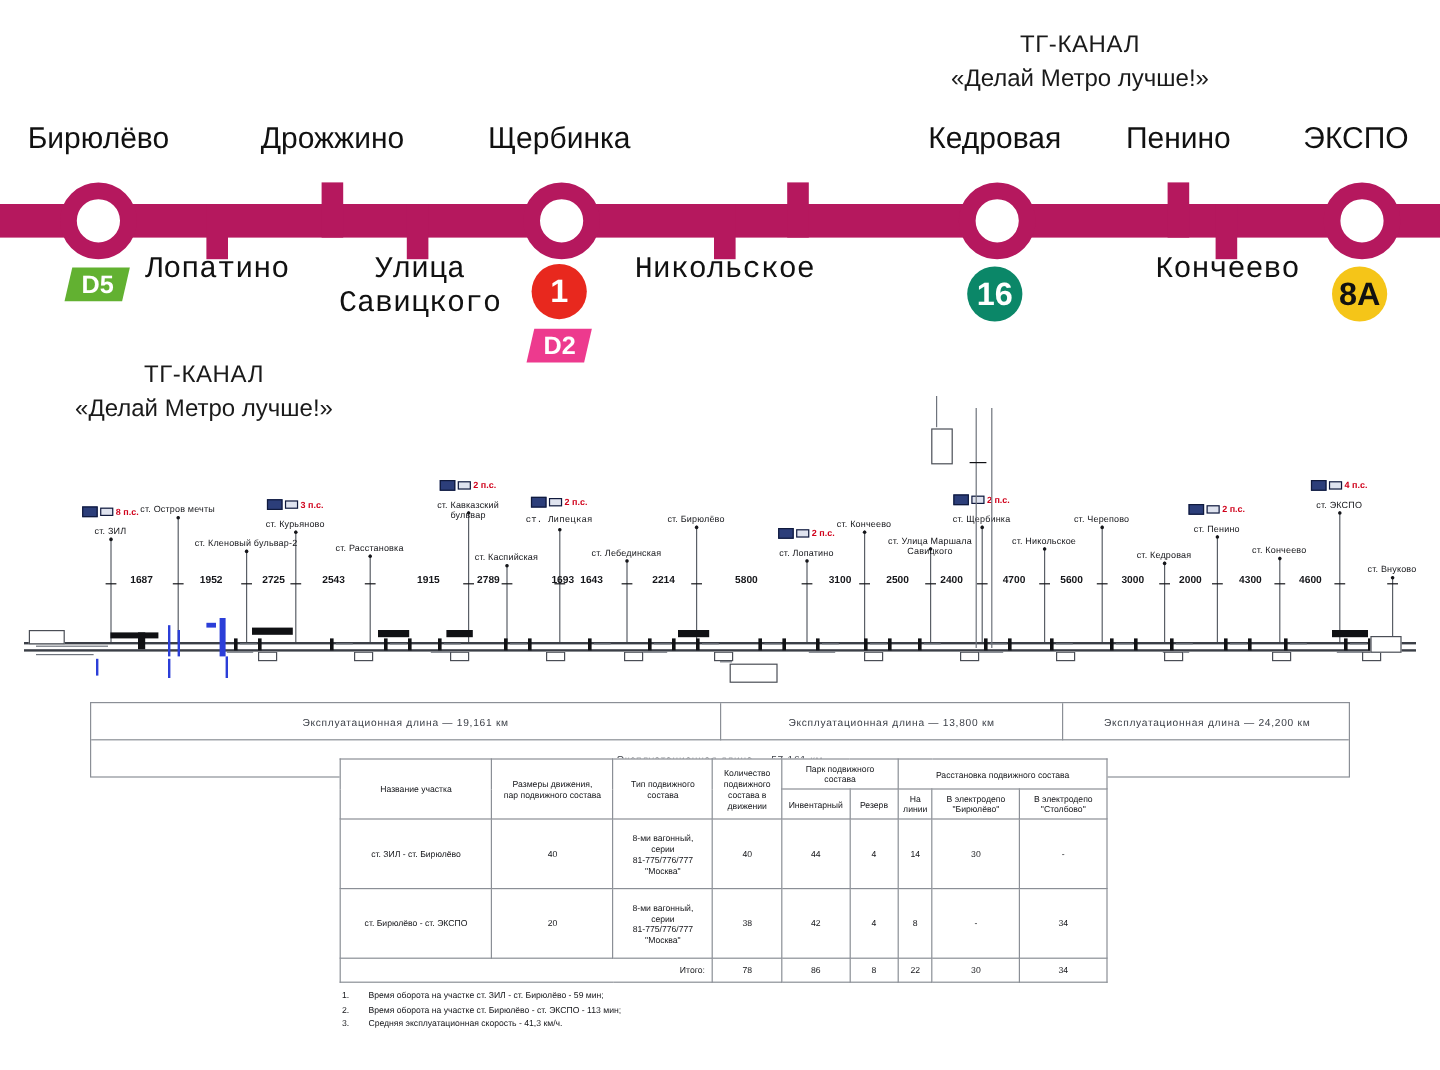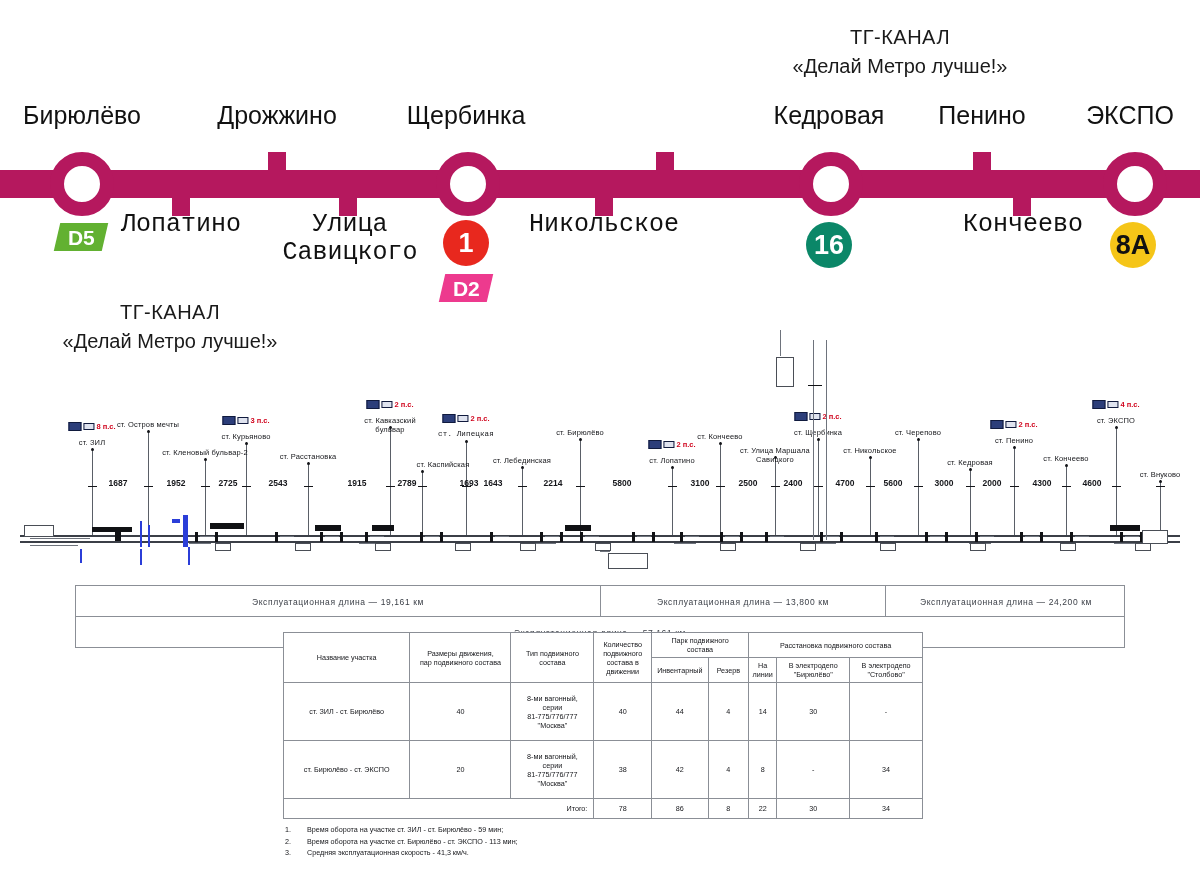--- a/index.html
+++ b/index.html
@@ -254,21 +254,21 @@
       <div class="sv-cross" style="left: 1156px; top: 166px;"></div>
     </div>
 
   <div id="sch-names">
       <div class="sname" style="left: 92px; top: 118px;">ст. ЗИЛ</div>
       <div class="sname" style="left: 148px; top: 100px;">ст. Остров мечты</div>
       <div class="sname" style="left: 205px; top: 128px;">ст. Кленовый бульвар-2</div>
       <div class="sname" style="left: 246px; top: 112px;">ст. Курьяново</div>
       <div class="sname" style="left: 308px; top: 132px;">ст. Расстановка</div>
       <div class="sname" style="left: 390px; top: 96px; text-align: center; line-height: 1.25;">ст. Кавказский<br>бульвар</div>
-      <div class="sname" style="left: 422px; top: 140px; margin-left: 21px;">ст. Каспийская</div>
+      <div class="sname" style="left: 422px; top: 140px;">ст. Каспийская</div>
       <div class="sname" style="left: 466px; top: 110px; font-family: Liberation Mono, monospace;">ст. Липецкая</div>
       <div class="sname" style="left: 522px; top: 136px;">ст. Лебединская</div>
       <div class="sname" style="left: 580px; top: 108px;">ст. Бирюлёво</div>
       <div class="sname" style="left: 672px; top: 136px;">ст. Лопатино</div>
       <div class="sname" style="left: 720px; top: 112px;">ст. Кончеево</div>
       <div class="sname" style="left: 775px; top: 126px; text-align: center; line-height: 1.25;">ст. Улица Маршала<br>Савицкого</div>
       <div class="sname" style="left: 818px; top: 108px;">ст. Щербинка</div>
       <div class="sname" style="left: 870px; top: 126px;">ст. Никольское</div>
       <div class="sname" style="left: 918px; top: 108px;">ст. Черепово</div>
       <div class="sname" style="left: 970px; top: 138px;">ст. Кедровая</div>

